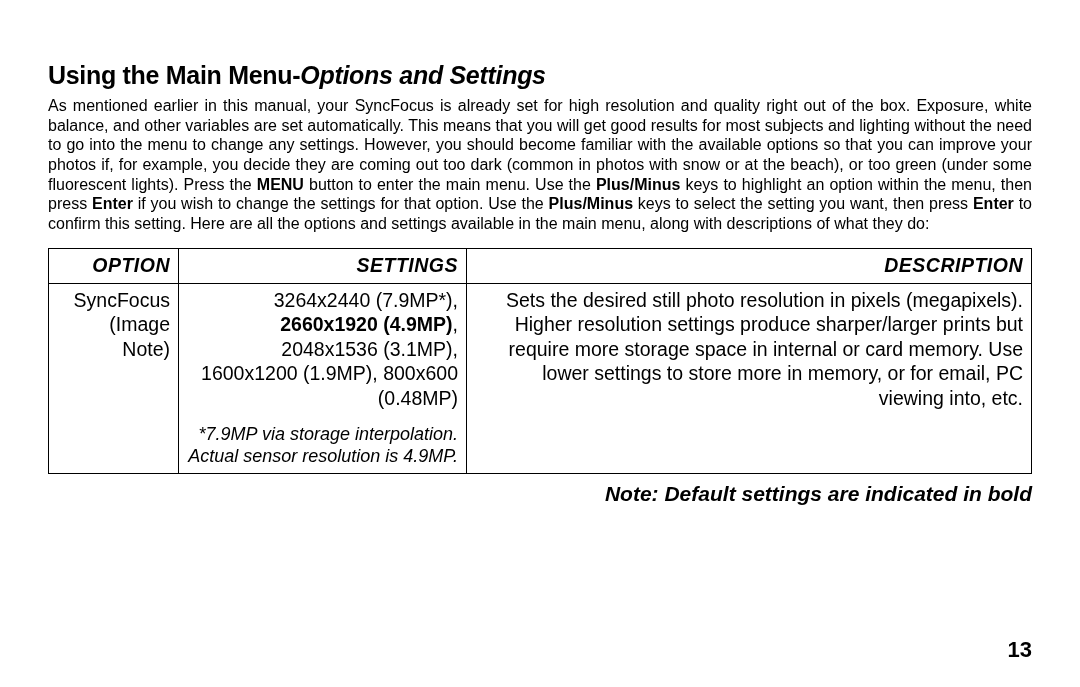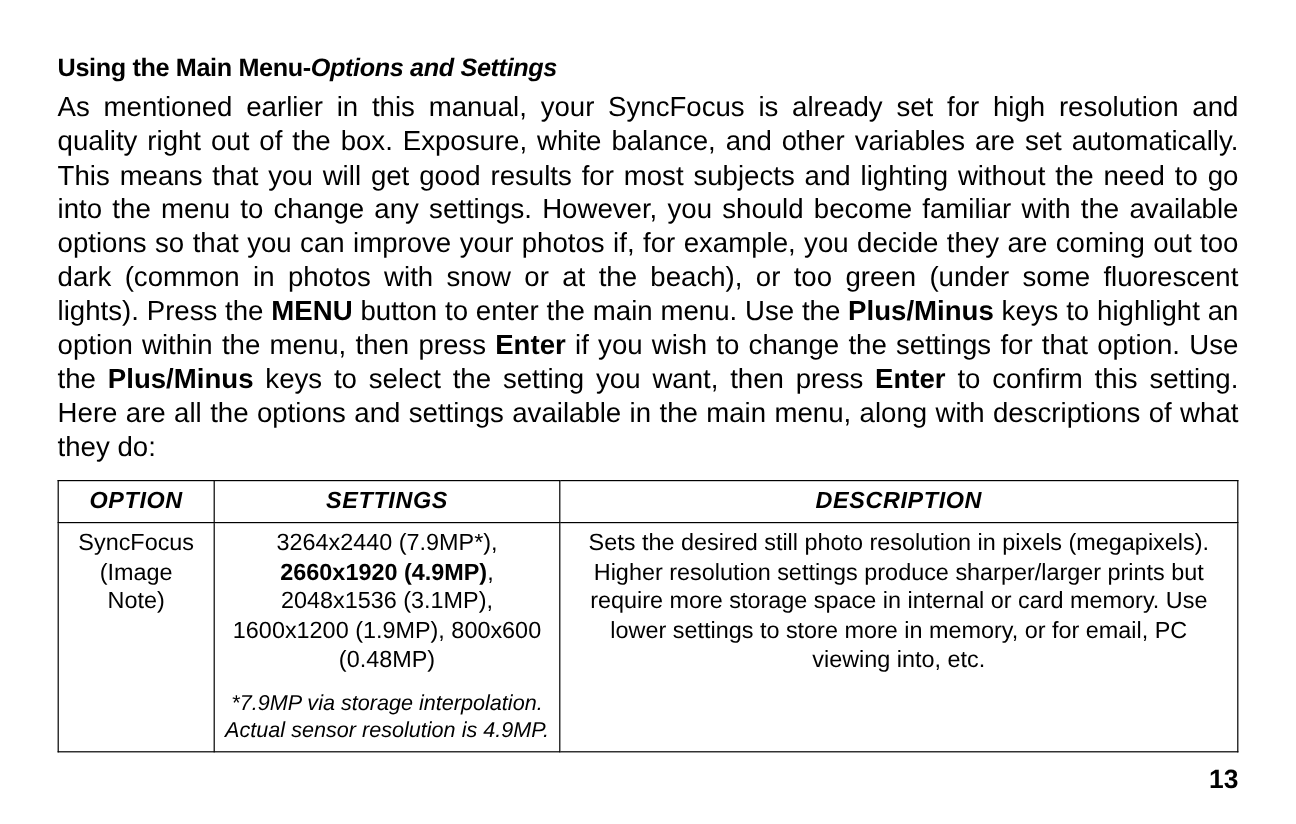--- a/index.html
+++ b/index.html
@@ -12,50 +12,50 @@
     color: #000000;
   }
   .page {
     box-sizing: border-box;
     padding: 45px 48px 30px 48px;
     width: 1080px;
     height: 687px;
     position: relative;
   }
   .heading {
-    font-size: 21px;
+    font-size: 25px;
     font-weight: 700;
-    margin: 0 0 6px 0;
+    margin: 16px 0 6px 0;
     letter-spacing: -0.3px;
   }
   .heading .sub {
     font-style: italic;
     font-weight: 700;
   }
   .body-text {
-    font-size: 23px;
+    font-size: 16px;
     line-height: 1.23;
     text-align: justify;
     margin: 0 0 14px 0;
   }
   .body-text b {
     font-weight: 700;
   }
   table.options {
     border-collapse: collapse;
     width: 100%;
     font-size: 19.5px;
     line-height: 1.25;
     table-layout: fixed;
   }
   table.options th, table.options td {
     border: 1.6px solid #000;
     padding: 4px 8px 6px 8px;
     vertical-align: top;
-    text-align: center;
+    text-align: right;
   }
   table.options th {
     font-weight: 700;
     font-style: italic;
     letter-spacing: 0.5px;
   }
   col.c-option { width: 130px; }
   col.c-settings { width: 288px; }
   col.c-desc { }
   .settings-cell .bold { font-weight: 700; margin-top: 36px; }
@@ -122,15 +122,16 @@
           <span class="bold">2660x1920 (4.9MP)</span><span>,</span><br>
           <span>2048x1536 (3.1MP),</span><br>
           <span>1600x1200 (1.9MP), 800x600 (0.48MP)</span>
           <span class="footnote">*7.9MP via storage interpolation. Actual sensor resolution is 4.9MP.</span>
         </td>
         <td class="desc-cell">Sets the desired still photo resolution in pixels (megapixels). Higher resolution settings produce sharper/larger prints but require more storage space in internal or card memory. Use lower settings to store more in memory, or for email, PC viewing into, etc.</td>
       </tr>
     </tbody>
   </table>
 
+  <div class="note">Note: Default settings are indicated in bold</div>
 
   <div class="page-number">13</div>
 </div>
 
 </body></html>

